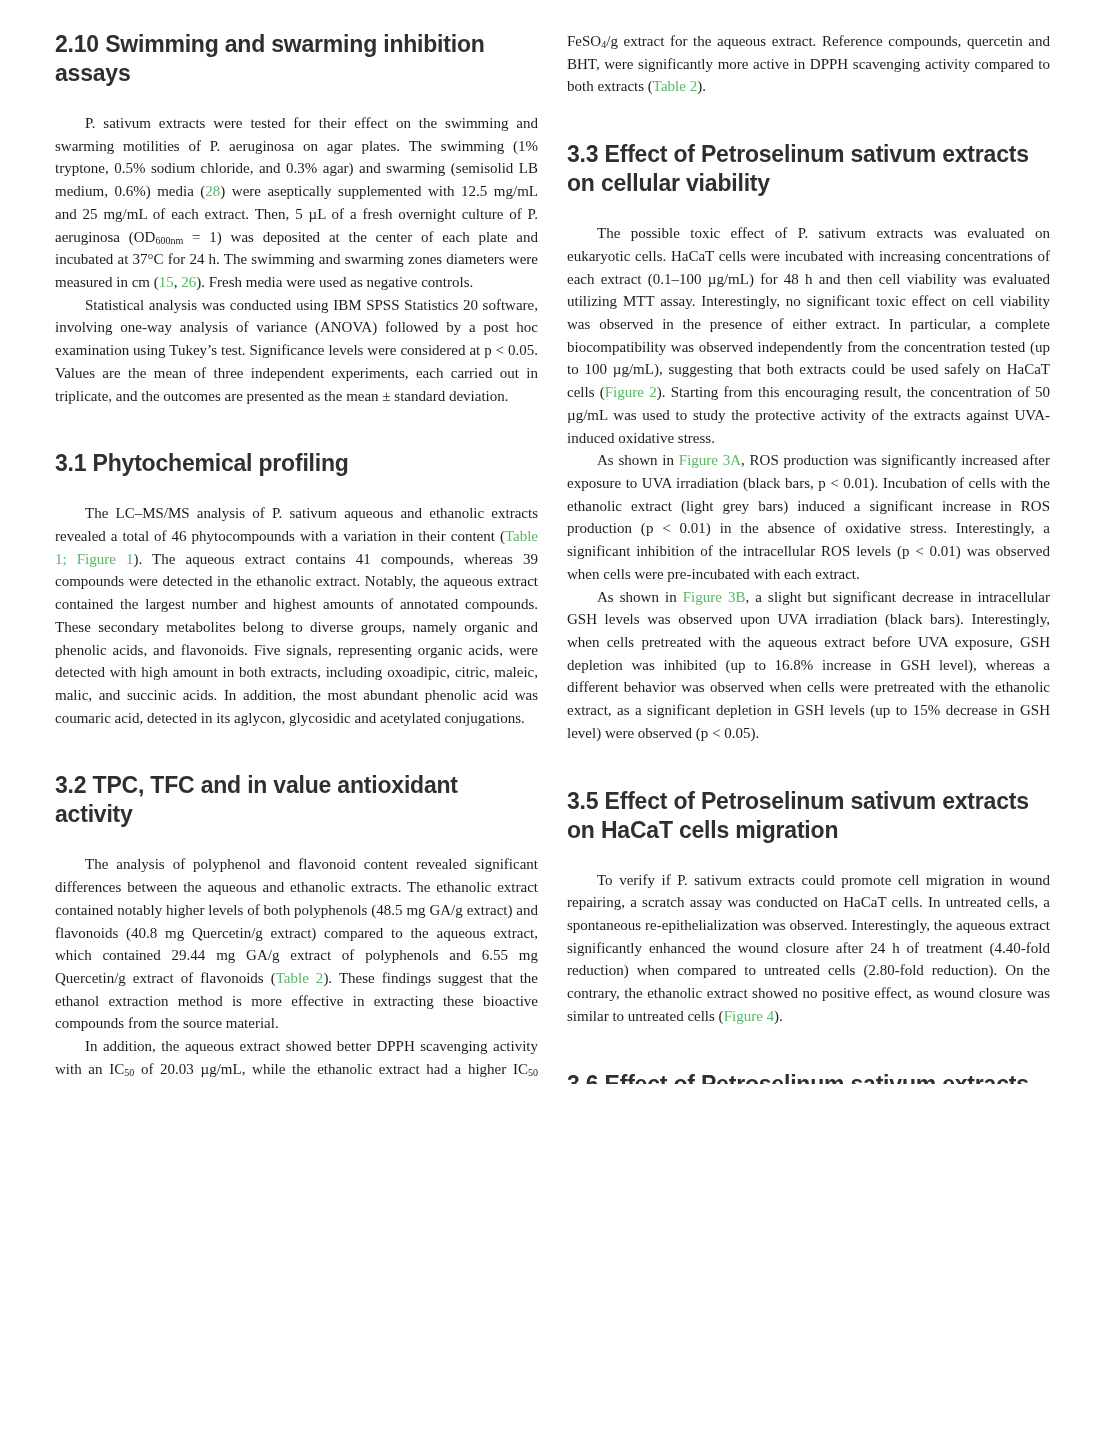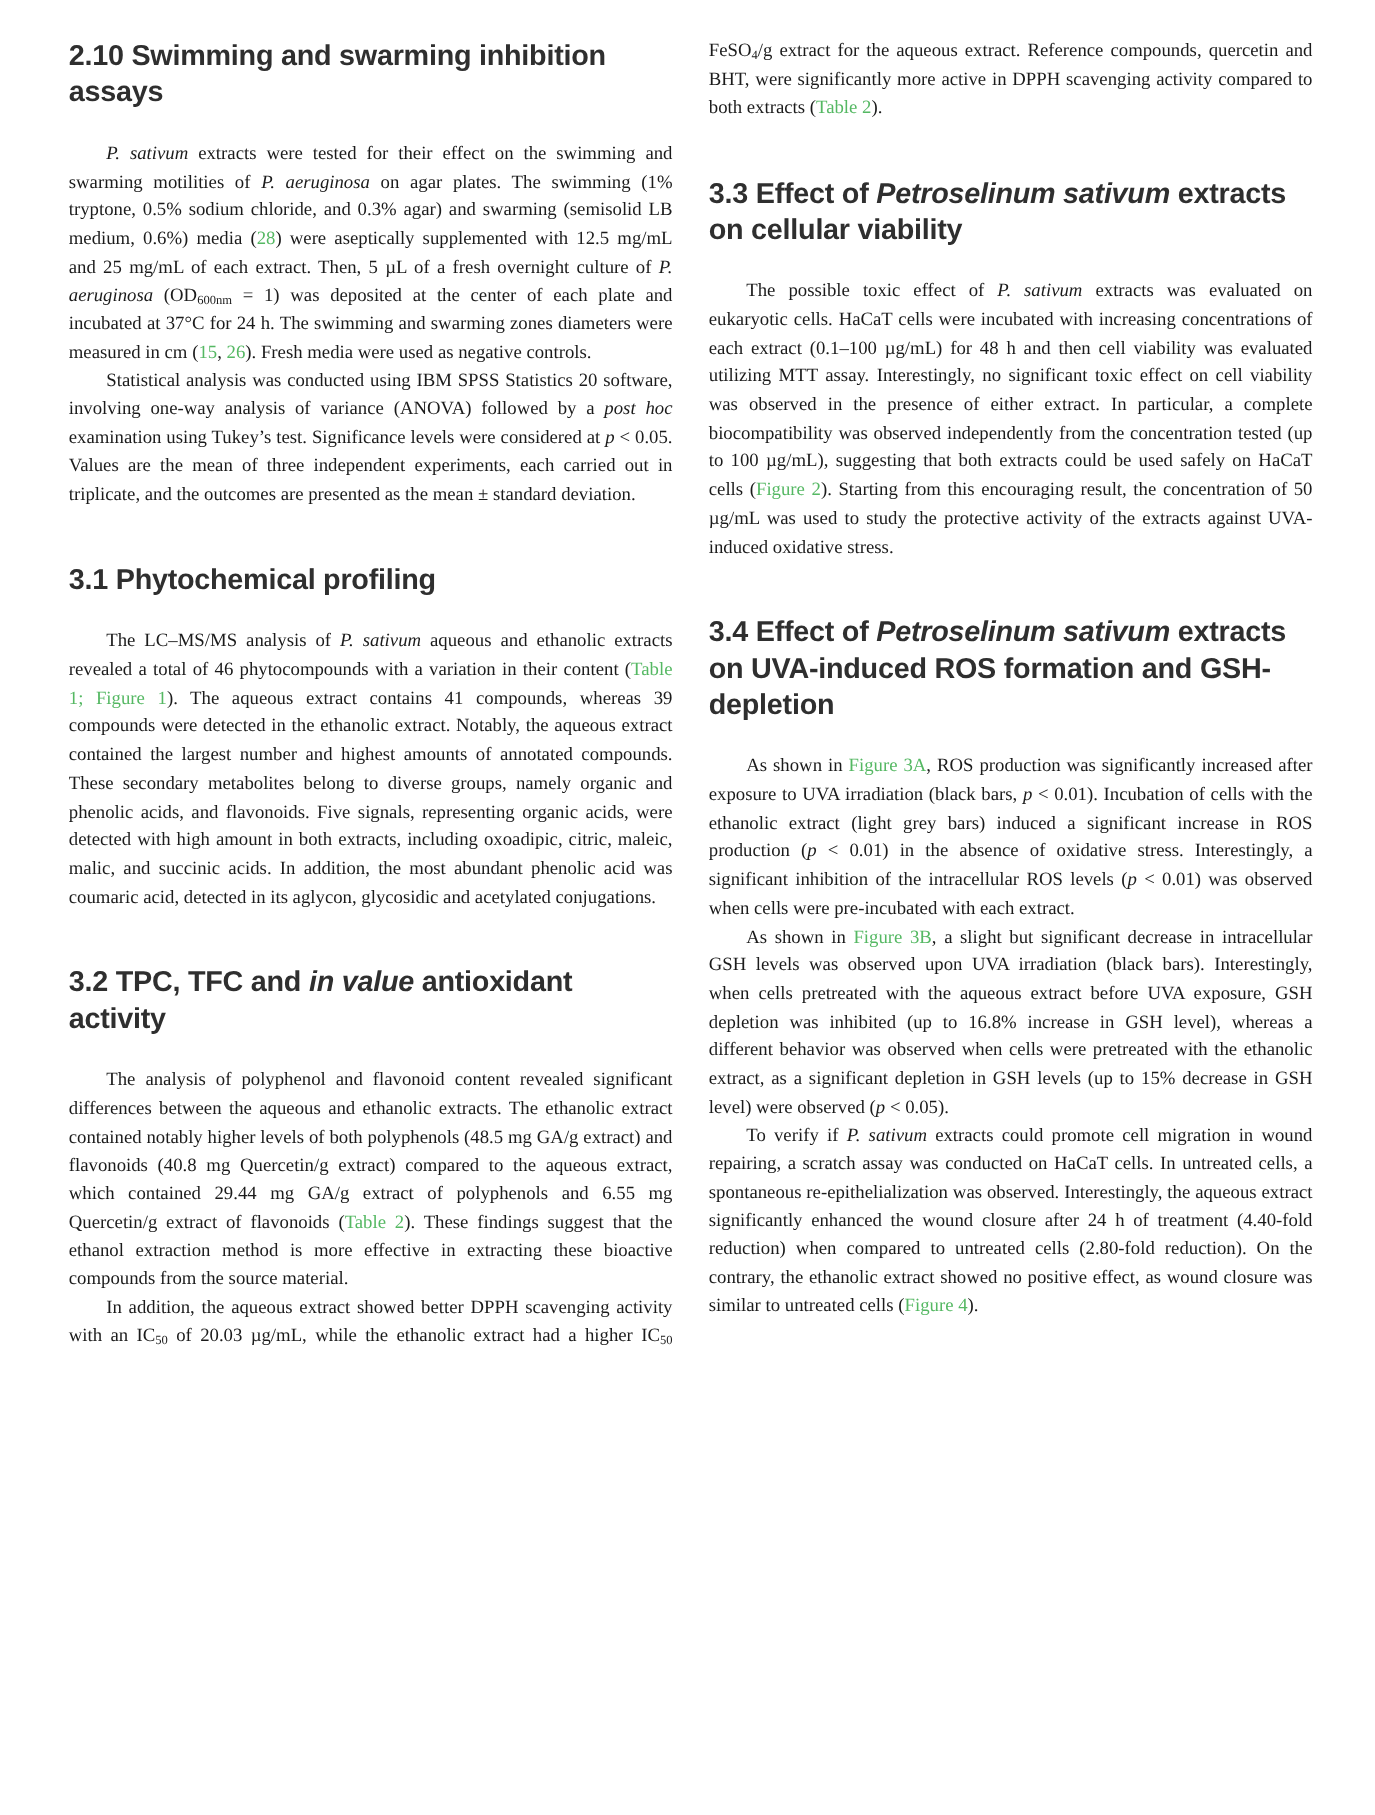--- a/index.html
+++ b/index.html
@@ -43,21 +43,21 @@
 
   p.blk-p {
     font-size:15px;
     line-height:1.515;
     text-align:justify;
     text-indent:30px;
     margin:0;
   }
   p.blk-p.noindent { text-indent:0; }
 
-  .it { font-style:italic; }
+  .it { }
   .sb { font-size:67%; vertical-align:-0.22em; line-height:0; }
   a.cite {
     color:var(--accent-color, #55b863);
     text-decoration:none;
     cursor:pointer;
   }
 </style>
 </head>
 <body style="--accent-color: #55b863; --heading-color: #2f2f2f; --body-color: #1b1b1b;">
 
@@ -69,19 +69,19 @@
       <h2 class="blk-h2">3.1 Phytochemical profiling</h2>
       <p class="blk-p">The LC–MS/MS analysis of <span class="it">P. sativum</span> aqueous and ethanolic extracts revealed a total of 46 phytocompounds with a variation in their content (<a class="cite">Table 1; Figure 1</a>). The aqueous extract contains 41 compounds, whereas 39 compounds were detected in the ethanolic extract. Notably, the aqueous extract contained the largest number and highest amounts of annotated compounds. These secondary metabolites belong to diverse groups, namely organic and phenolic acids, and flavonoids. Five signals, representing organic acids, were detected with high amount in both extracts, including oxoadipic, citric, maleic, malic, and succinic acids. In addition, the most abundant phenolic acid was coumaric acid, detected in its aglycon, glycosidic and acetylated conjugations.</p>
       <h2 class="blk-h2">3.2 TPC, TFC and <span class="it">in value</span> antioxidant activity</h2>
       <p class="blk-p">The analysis of polyphenol and flavonoid content revealed significant differences between the aqueous and ethanolic extracts. The ethanolic extract contained notably higher levels of both polyphenols (48.5 mg GA/g extract) and flavonoids (40.8 mg Quercetin/g extract) compared to the aqueous extract, which contained 29.44 mg GA/g extract of polyphenols and 6.55 mg Quercetin/g extract of flavonoids (<a class="cite">Table 2</a>). These findings suggest that the ethanol extraction method is more effective in extracting these bioactive compounds from the source material.</p>
       <p class="blk-p">In addition, the aqueous extract showed better DPPH scavenging activity with an IC<span class="sb">50</span> of 20.03 µg/mL, while the ethanolic extract had a higher IC<span class="sb">50</span> (25.76 µg/mL). However, in the FRAP assay, the ethanolic extract exhibited stronger ferric-reducing antioxidant power with a value of 37.03 mM of FeSO/g extract compared to 27.22 mM of</p>
     </div>
   <div class="col">
       <p class="blk-p noindent">FeSO<span class="sb">4</span>/g extract for the aqueous extract. Reference compounds, quercetin and BHT, were significantly more active in DPPH scavenging activity compared to both extracts (<a class="cite">Table 2</a>).</p>
       <h2 class="blk-h2">3.3 Effect of <span class="it">Petroselinum sativum</span> extracts on cellular viability</h2>
       <p class="blk-p">The possible toxic effect of <span class="it">P. sativum</span> extracts was evaluated on eukaryotic cells. HaCaT cells were incubated with increasing concentrations of each extract (0.1–100 µg/mL) for 48 h and then cell viability was evaluated utilizing MTT assay. Interestingly, no significant toxic effect on cell viability was observed in the presence of either extract. In particular, a complete biocompatibility was observed independently from the concentration tested (up to 100 µg/mL), suggesting that both extracts could be used safely on HaCaT cells (<a class="cite">Figure 2</a>). Starting from this encouraging result, the concentration of 50 µg/mL was used to study the protective activity of the extracts against UVA-induced oxidative stress.</p>
-      <h2 class="blk-h2">3.4 Effect of <span class="it">Petroselinum sativum</span> extracts on UVA-induced ROS formation and GSH-depletion</h2>
       <p class="blk-p">As shown in <a class="cite">Figure 3A</a>, ROS production was significantly increased after exposure to UVA irradiation (black bars, <span class="it">p</span> &lt; 0.01). Incubation of cells with the ethanolic extract (light grey bars) induced a significant increase in ROS production (<span class="it">p</span> &lt; 0.01) in the absence of oxidative stress. Interestingly, a significant inhibition of the intracellular ROS levels (<span class="it">p</span> &lt; 0.01) was observed when cells were pre-incubated with each extract.</p>
       <p class="blk-p">As shown in <a class="cite">Figure 3B</a>, a slight but significant decrease in intracellular GSH levels was observed upon UVA irradiation (black bars). Interestingly, when cells pretreated with the aqueous extract before UVA exposure, GSH depletion was inhibited (up to 16.8% increase in GSH level), whereas a different behavior was observed when cells were pretreated with the ethanolic extract, as a significant depletion in GSH levels (up to 15% decrease in GSH level) were observed (<span class="it">p</span> &lt; 0.05).</p>
+      <h2 class="blk-h2">3.5 Effect of <span class="it">Petroselinum sativum</span> extracts on HaCaT cells migration</h2>
       <p class="blk-p">To verify if <span class="it">P. sativum</span> extracts could promote cell migration in wound repairing, a scratch assay was conducted on HaCaT cells. In untreated cells, a spontaneous re-epithelialization was observed. Interestingly, the aqueous extract significantly enhanced the wound closure after 24 h of treatment (4.40-fold reduction) when compared to untreated cells (2.80-fold reduction). On the contrary, the ethanolic extract showed no positive effect, as wound closure was similar to untreated cells (<a class="cite">Figure 4</a>).</p>
       <h2 class="blk-h2">3.6 Effect of <span class="it">Petroselinum sativum</span> extracts on cell aging-inducing enzymes</h2>
     </div>
 </div>
 
 </body></html>

